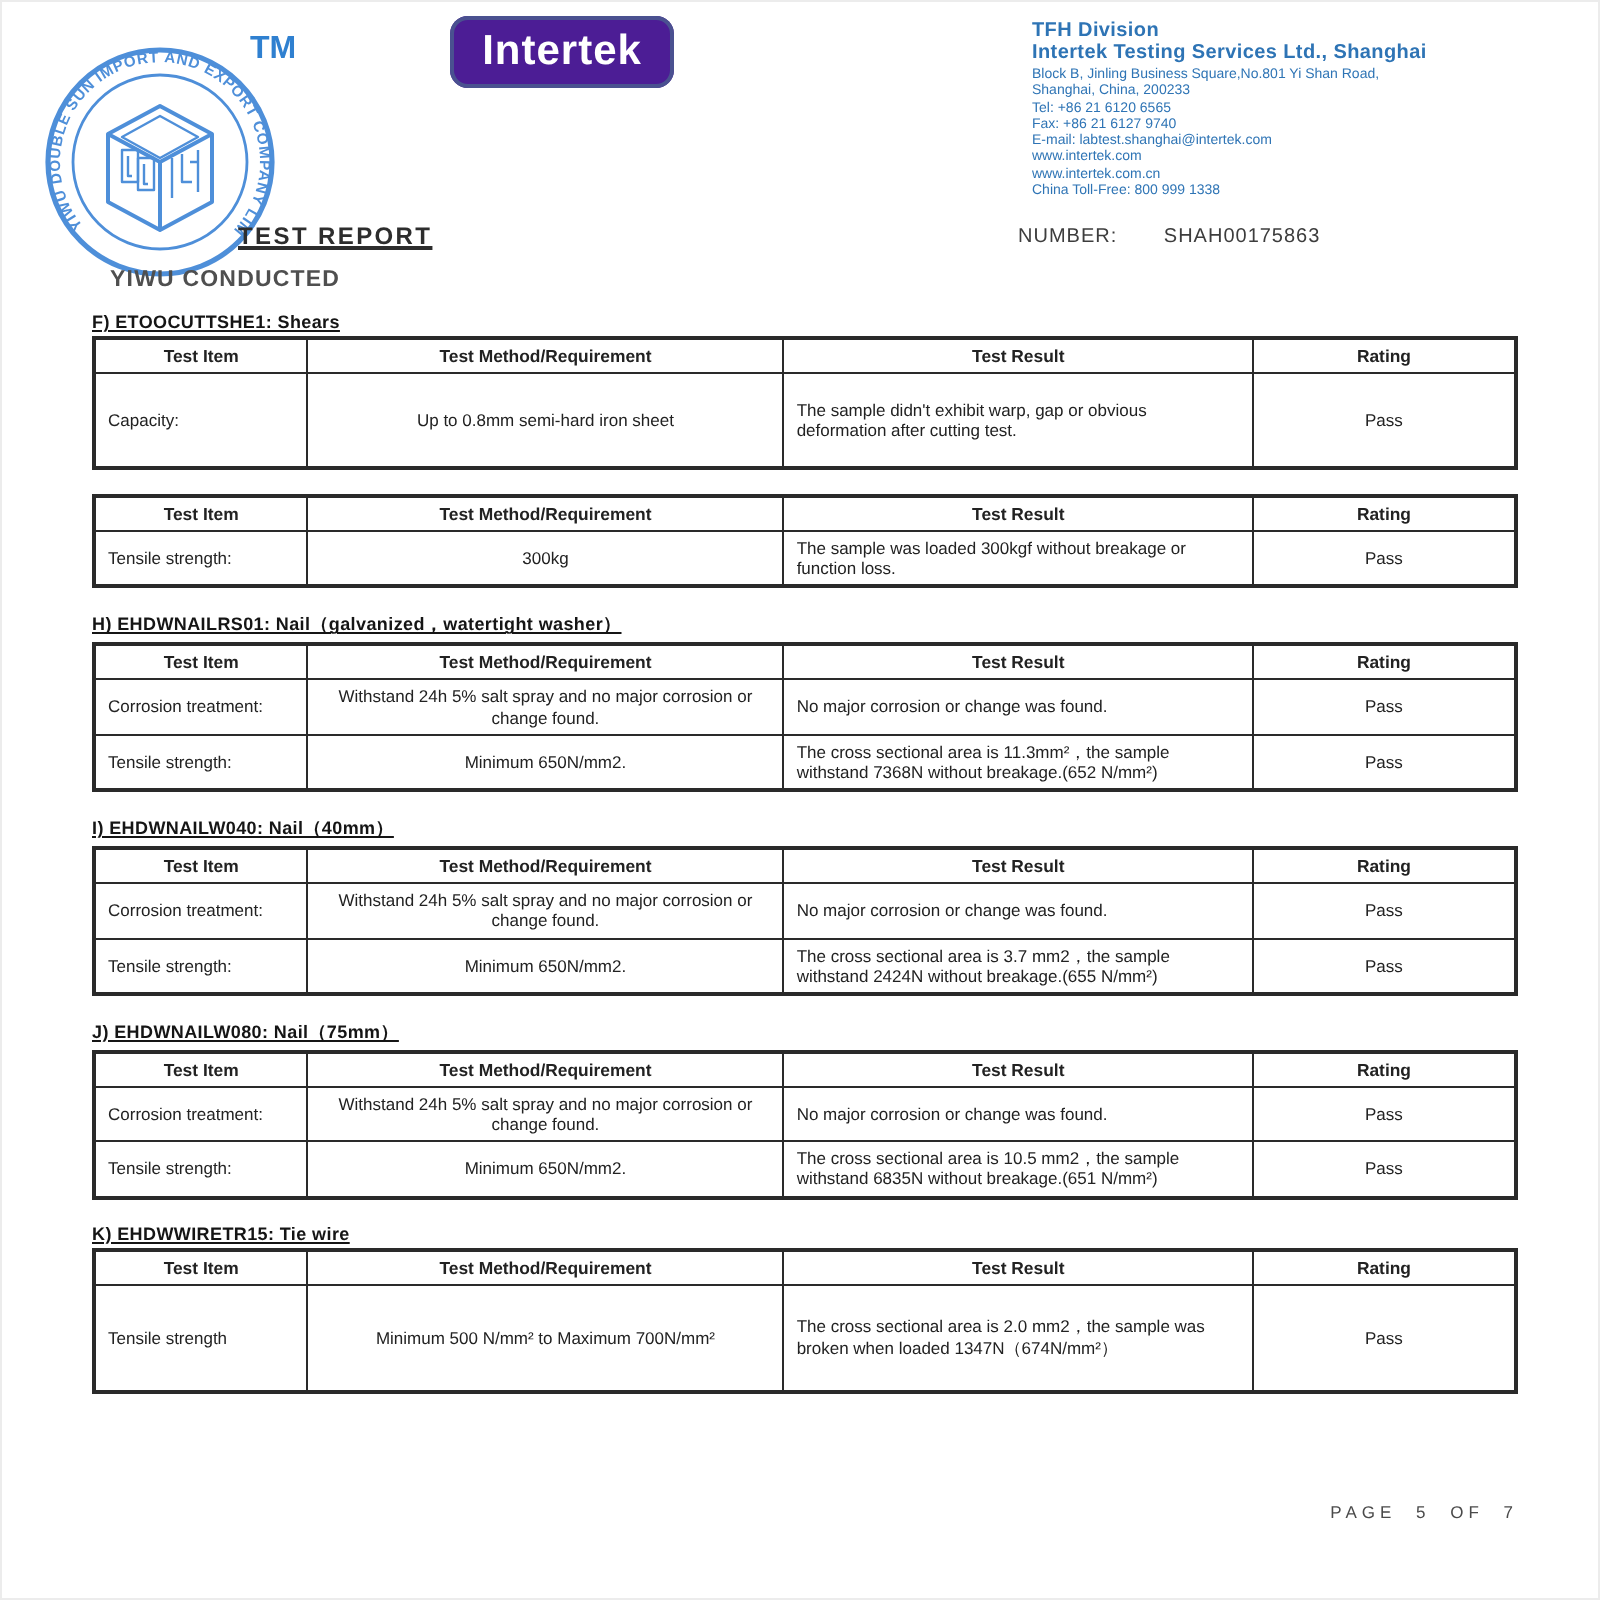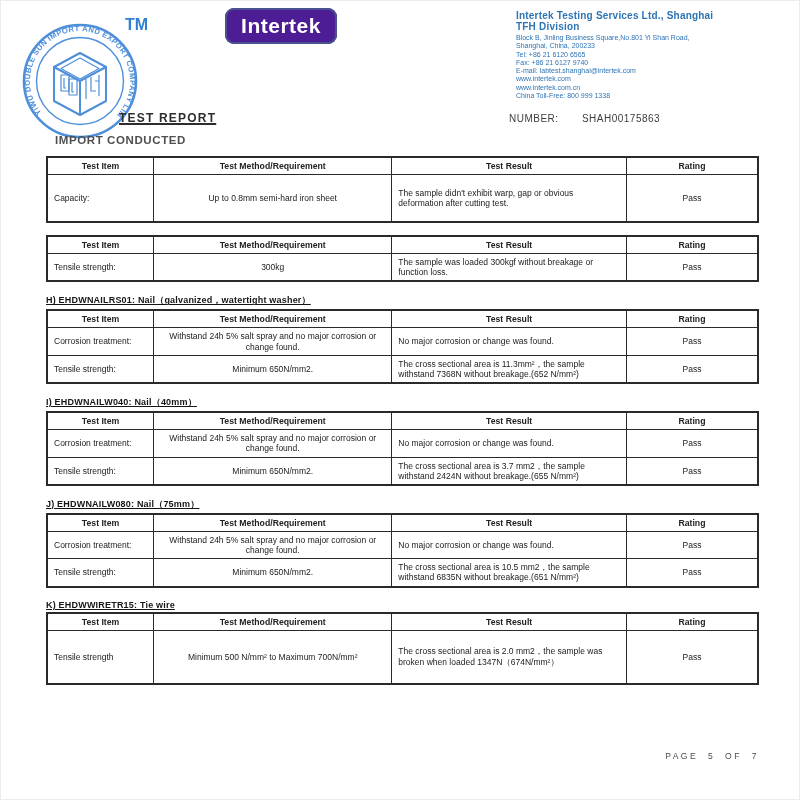--- a/index.html
+++ b/index.html
@@ -66,22 +66,22 @@
 </head>
 <body>
 
 <div class="page">
 
   <div class="logo">
     <span>Intertek</span>
   </div>
 
   <div class="company">
+    <div class="c-title">TFH Division</div>
     <div class="c-title">Intertek Testing Services Ltd., Shanghai</div>
-    <div class="c-title">TFH Division</div>
     <div class="c-addr" id="addr">
         <div>Block B, Jinling Business Square,No.801 Yi Shan Road,</div>
         <div>Shanghai, China, 200233</div>
         <div>Tel: +86 21 6120 6565</div>
         <div>Fax: +86 21 6127 9740</div>
         <div>E-mail: labtest.shanghai@intertek.com</div>
         <div>www.intertek.com</div>
         <div>www.intertek.com.cn</div>
         <div>China Toll-Free: 800 999 1338</div>
       </div>
@@ -107,24 +107,25 @@
       <path stroke-width="1.2" d="M 69 62 v 20 M 74 60 v 14 h 5 M 82 58 v 21 M 78 64 h 4"></path>
     </g>
   </svg>
   <div class="tm">TM</div>
 
   <div class="report-title">TEST REPORT</div>
   <div class="number-row">
     <span class="num-label">NUMBER:</span>
     <span class="num-value">SHAH00175863</span>
   </div>
-  <div class="tests-conducted">IMPORT CONDUCTED</div>
+  <div class="tests-conducted">YIWU CONDUCTED</div>
 
   <div id="sections">
       <div class="section">
+        <div class="sec-heading">F) ETOOCUTTSHE1: Shears</div>
         <table class="results">
           <colgroup>
             <col style="width: 15%;">
             <col style="width: 33.5%;">
             <col style="width: 33%;">
             <col style="width: 18.5%;">
           </colgroup>
           <thead>
             <tr>
               <th>Test Item</th>

